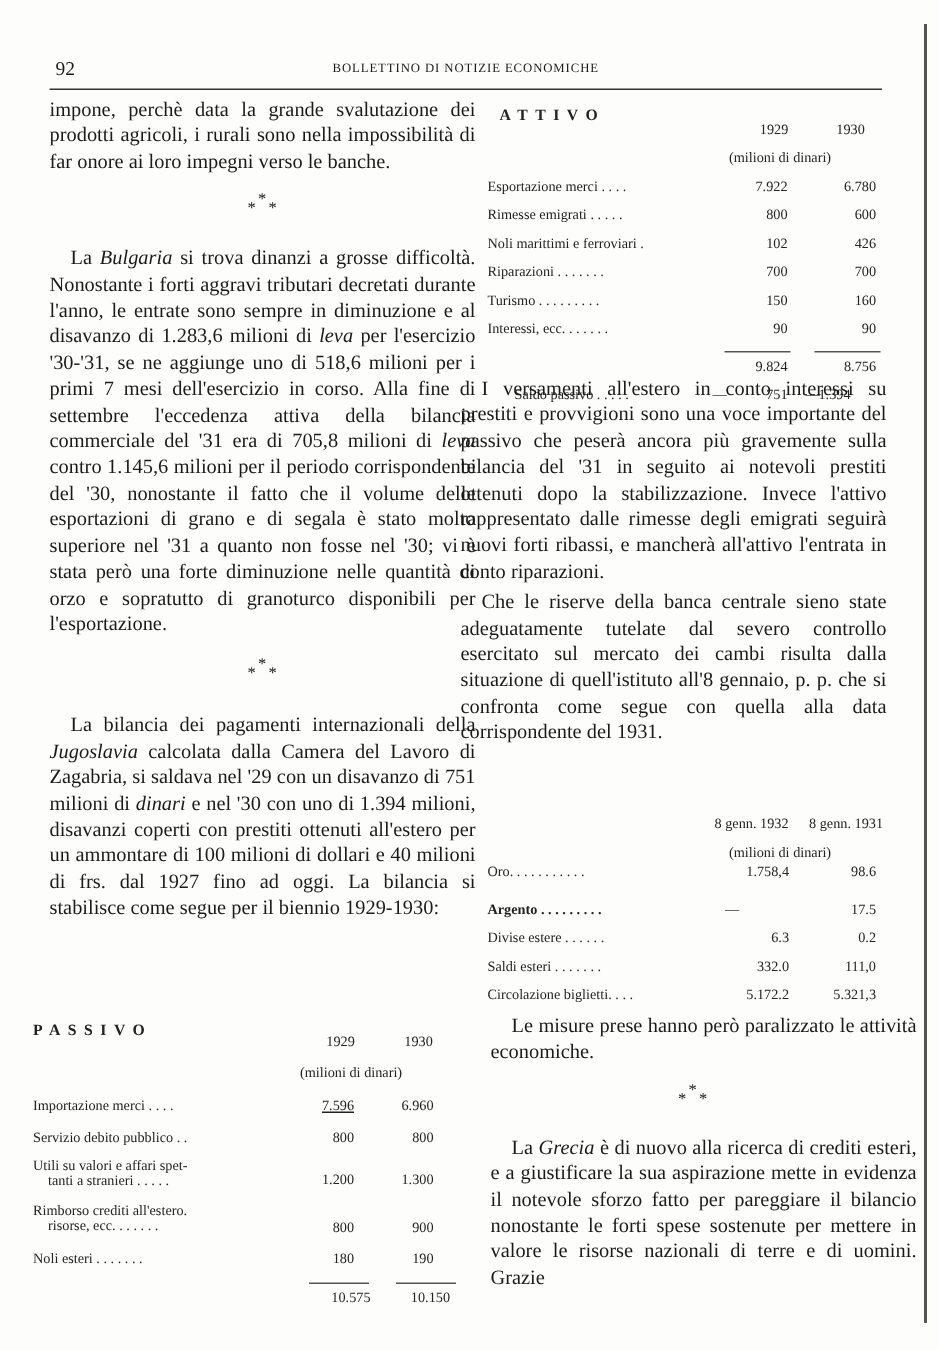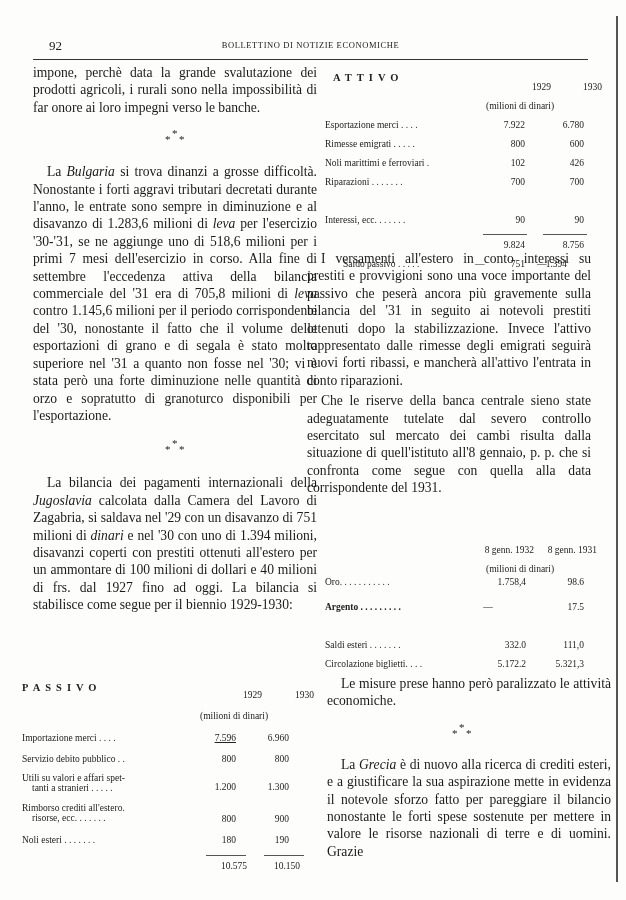--- a/index.html
+++ b/index.html
@@ -1,36 +1,36 @@
 <!DOCTYPE html>
 <html><head>
 <meta charset="utf-8">
 <style>
   html, body { margin: 0; padding: 0; background: #ffffff; }
   body { width: 626px; height: 900px; position: relative; overflow: hidden;
          font-family: "DejaVu Serif", "Liberation Serif", serif; color: #1a1a1a; }
   .page { position: absolute; left: 0; top: 0; width: 626px; height: 900px; background: #fdfdfc; }
   .edge-rule { position: absolute; left: 616px; top: 16px; width: 2px; height: 866px; background: #555; }
   .header { position: absolute; left: 33px; top: 38px; width: 555px; height: 18px; }
-  .page-num { position: absolute; left: 16px; top: 0; font-size: 13px; font-family: "Liberation Serif", serif; }
+  .page-num { position: absolute; left: 4px; top: 0; font-size: 13px; font-family: "Liberation Serif", serif; }
   .running-title { position: absolute; left: 0; right: 0; top: 2px; text-align: center;
                    font-size: 8.5px; letter-spacing: 0.6px; font-family: "Liberation Serif", serif; }
   .header-rule { position: absolute; left: 33px; top: 59px; width: 555px; height: 1px; background: #333; }
 
   .col { position: absolute; width: 284px; font-family: "Liberation Serif", serif; font-size: 13.6px; line-height: 17.4px; }
   .col-left { left: 33px; top: 64px; }
   .col-right { left: 307px; top: 250px; }
   .para { text-align: justify; margin: 0; }
   .para.indent { text-indent: 14px; }
   .stars { text-align: center; font-size: 11px; line-height: 11px; height: 30px; position: relative; }
   .stars span { position: absolute; }
 
   .tbl { position: absolute; font-family: "Liberation Serif", serif; font-size: 9.5px; color: #222; }
   .tbl .title { position: absolute; font-size: 10.5px; letter-spacing: 5px; font-weight: bold; }
-  .tbl .colhdr { position: absolute; text-align: right; width: 70px; }
+  .tbl .colhdr { position: absolute; text-align: center; width: 70px; }
   .tbl .unit { position: absolute; font-size: 9.5px; }
   .tbl .row { position: absolute; left: 0; height: 14px; }
   .tbl .lbl { position: absolute; left: 0; white-space: nowrap; }
   .tbl .v1, .tbl .v2 { position: absolute; text-align: right; width: 50px; }
   .tbl .rule { position: absolute; height: 1px; background: #555; }
   .tbl .dash { position: absolute; }
 </style>
 </head>
 <body>
 
@@ -125,20 +125,25 @@
     <div class="row" style="top:86px;width:280px;">
       <span class="lbl">Noli marittimi e ferroviari .</span>
       <span class="v1" style="left:150px;">102</span>
       <span class="v2" style="left:209px;">426</span>
     </div>
     <div class="row" style="top:105px;width:280px;">
       <span class="lbl">Riparazioni . . . . . . .</span>
       <span class="v1" style="left:150px;">700</span>
       <span class="v2" style="left:209px;">700</span>
     </div>
+    <div class="row" style="top:124px;width:280px;">
+      <span class="lbl">Turismo . . . . . . . . .</span>
+      <span class="v1" style="left:150px;">150</span>
+      <span class="v2" style="left:209px;">160</span>
+    </div>
     <div class="row" style="top:143px;width:280px;">
       <span class="lbl">Interessi, ecc. . . . . . .</span>
       <span class="v1" style="left:150px;">90</span>
       <span class="v2" style="left:209px;">90</span>
     </div>
     <div class="rule" style="left:158px;top:162px;width:44px;"></div>
     <div class="rule" style="left:218px;top:162px;width:44px;"></div>
     <div class="row" style="top:168px;width:280px;">
       <span class="v1" style="left:150px;">9.824</span>
       <span class="v2" style="left:209px;">8.756</span>
@@ -164,20 +169,25 @@
     <div class="row" style="top:32px;width:280px;">
       <span class="lbl">Oro. . . . . . . . . . .</span>
       <span class="v1" style="left:151px;">1.758,4</span>
       <span class="v2" style="left:209px;">98.6</span>
     </div>
     <div class="row" style="top:57px;width:280px;">
       <span class="lbl" style="font-weight:bold;">Argento . . . . . . . . .</span>
       <span class="v1" style="left:138px;text-align:center;">—</span>
       <span class="v2" style="left:209px;">17.5</span>
     </div>
+    <div class="row" style="top:76px;width:280px;">
+      <span class="lbl">Divise estere . . . . . .</span>
+      <span class="v1" style="left:151px;">6.3</span>
+      <span class="v2" style="left:209px;">0.2</span>
+    </div>
     <div class="row" style="top:95px;width:280px;">
       <span class="lbl">Saldi esteri . . . . . . .</span>
       <span class="v1" style="left:151px;">332.0</span>
       <span class="v2" style="left:209px;">111,0</span>
     </div>
     <div class="row" style="top:114px;width:280px;">
       <span class="lbl">Circolazione biglietti. . . .</span>
       <span class="v1" style="left:151px;">5.172.2</span>
       <span class="v2" style="left:209px;">5.321,3</span>
     </div>

